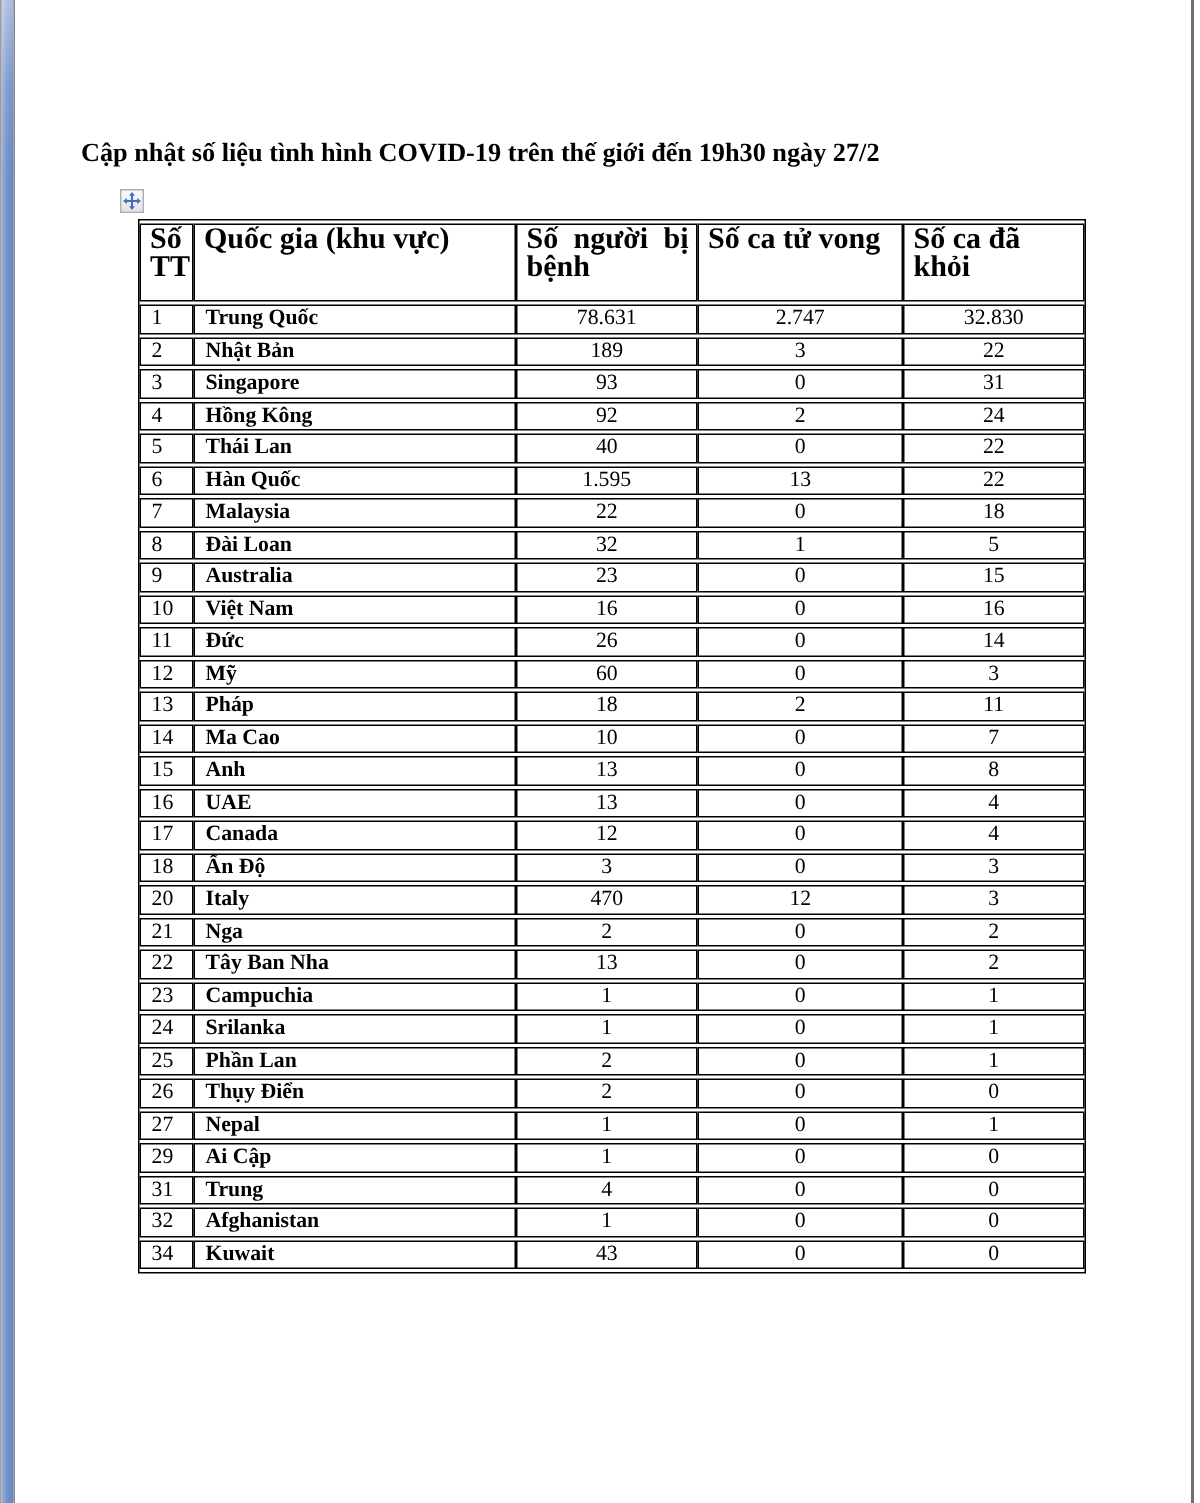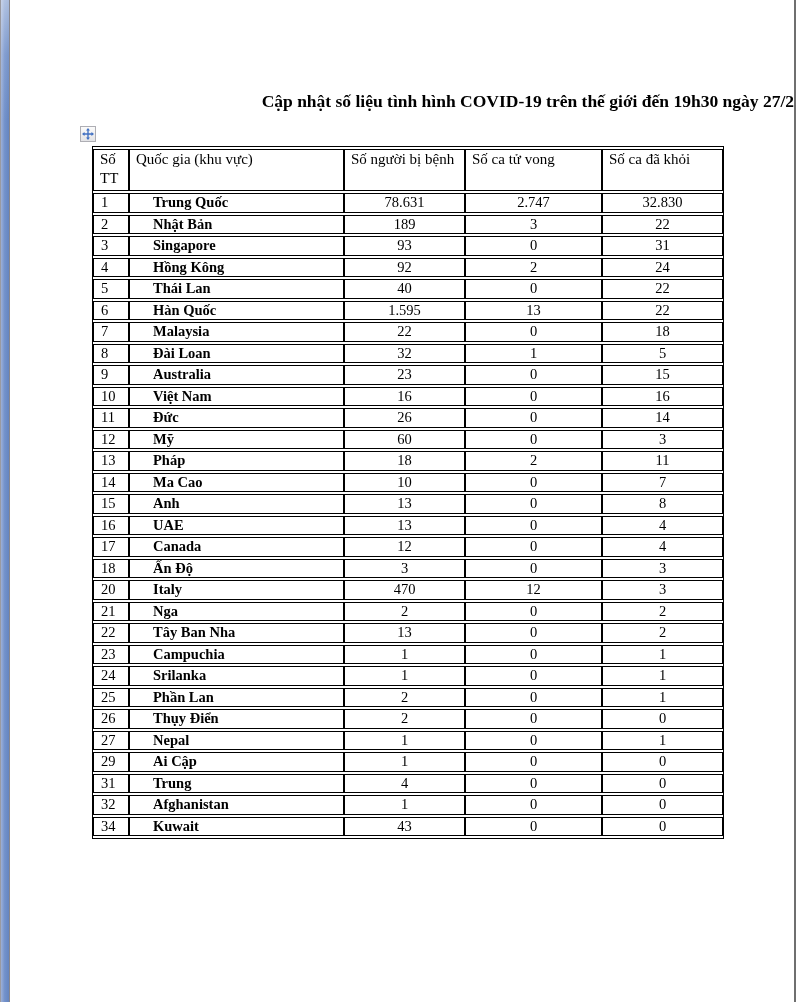--- a/index.html
+++ b/index.html
@@ -28,21 +28,21 @@
     position: absolute;
     left: 794px; top: 0;
     width: 2px; height: 1002px;
     background: #6f6f6f;
   }
 
   .doc-title {
     position: absolute;
     left: 54px; right: 6px;
     top: 91px;
-    text-align: right;
+    text-align: left;
     font-size: 17.5px;
     font-weight: bold;
     line-height: 21px;
     white-space: nowrap;
   }
 
   
   .move-handle {
     position: absolute;
     left: 80px; top: 126px;
@@ -61,36 +61,36 @@
     border-collapse: separate;
     border-spacing: 0 2px;
     border: 1px solid #000;
     background: #fff;
   }
   table.covid th, table.covid td {
     border: 1px solid #000;
     overflow: hidden;
   }
   table.covid th {
-    font-size: 15px;
+    font-size: 20px;
     line-height: 18.5px;
-    font-weight: normal;
+    font-weight: bold;
     text-align: left;
     vertical-align: top;
-    padding: 0 5px 3px 6px;
+    padding: 0 5px 13px 6px;
   }
   table.covid th.h-cases { text-align: justify; }
   table.covid td {
     font-size: 14.5px;
     line-height: 17.5px;
     height: 17.5px;
     vertical-align: top;
   }
   table.covid td:nth-child(1) { padding-left: 7px; }
-  table.covid td:nth-child(2) { padding-left: 23px; font-weight: bold; }
+  table.covid td:nth-child(2) { padding-left: 7px; font-weight: bold; }
   table.covid td:nth-child(3),
   table.covid td:nth-child(4),
   table.covid td:nth-child(5) { text-align: center; }
 </style>
 </head>
 <body>
 
 <div class="left-strip"></div>
 <div class="right-edge"></div>
 

